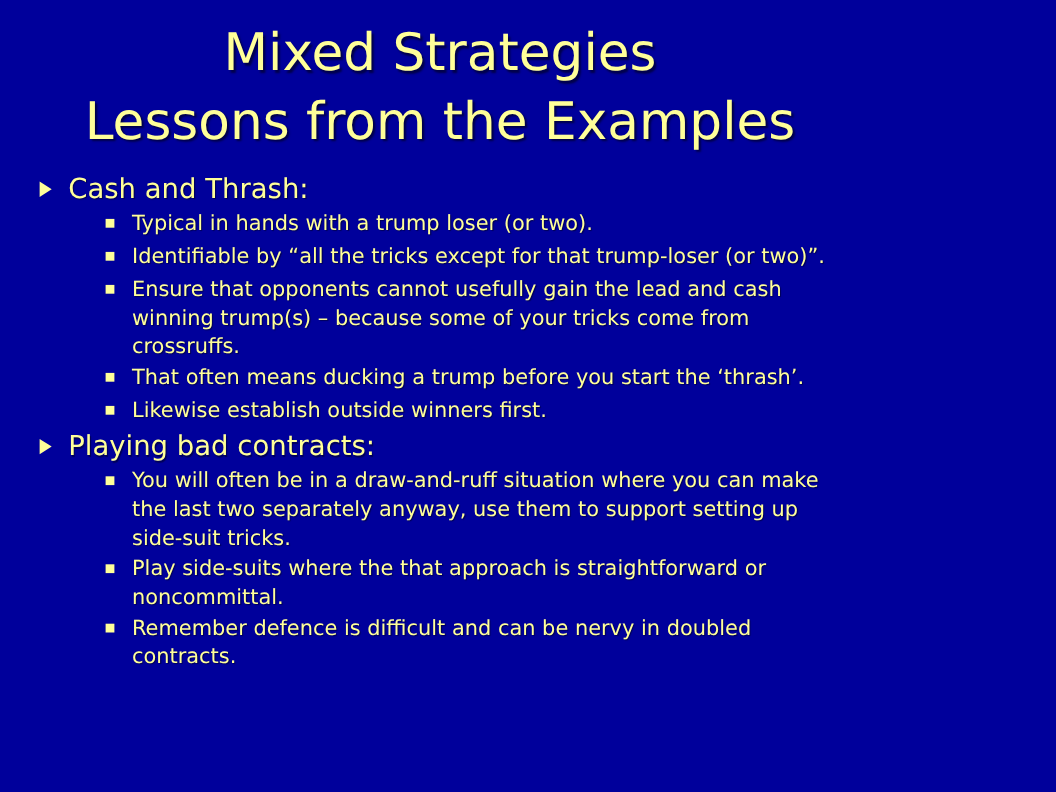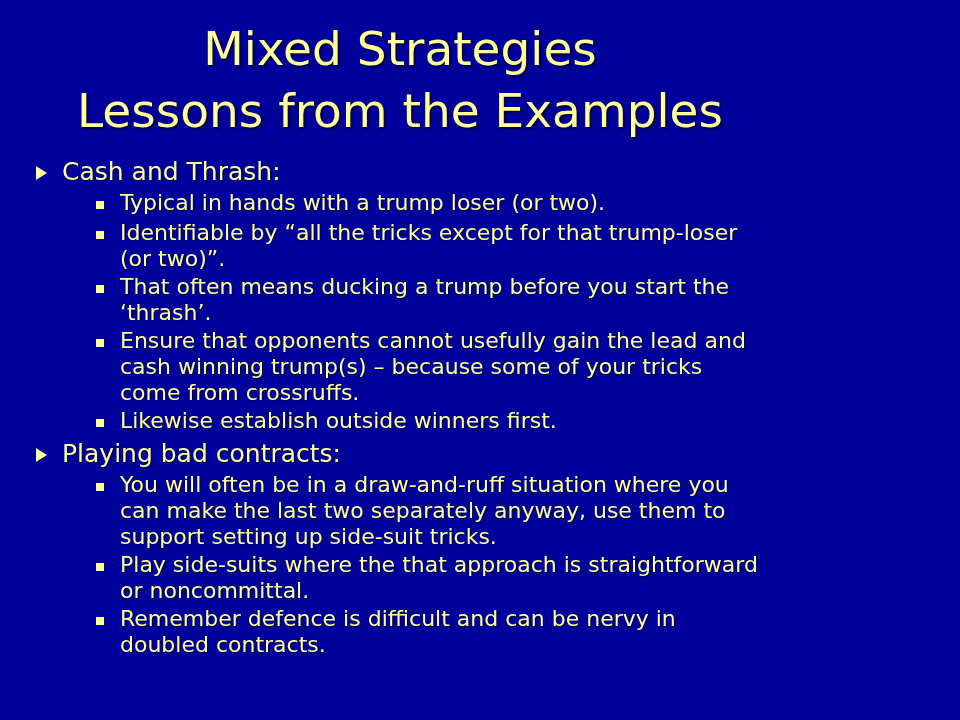--- a/index.html
+++ b/index.html
@@ -55,21 +55,21 @@
     flex: 1;
     text-shadow: 1px 1px 1px rgba(0,0,0,0.45);
   }
   .l2-list {
     margin: 0;
     padding: 0;
   }
   .l2 {
     display: flex;
     align-items: flex-start;
-    font-size: 22px;
+    font-size: 19px;
     line-height: 26px;
     margin-left: 60px;
     margin-top: 2px;
   }
   .l2 .bullet {
     width: 24px;
     flex: 0 0 24px;
     font-size: 13px;
     line-height: 28px;
     color: #FFFF99;
@@ -116,25 +116,25 @@
       <div class="l2">
         <span class="bullet"><span class="sq"></span></span>
         <span class="text">Typical in hands with a trump loser (or two).</span>
       </div>
       <div class="l2">
         <span class="bullet"><span class="sq"></span></span>
         <span class="text">Identifiable by “all the tricks except for that trump-loser (or two)”.</span>
       </div>
       <div class="l2">
         <span class="bullet"><span class="sq"></span></span>
-        <span class="text">That often means ducking a trump before you start the ‘thrash’.</span>
+        <span class="text">Ensure that opponents cannot usefully gain the lead and cash winning trump(s) – because some of your tricks come from crossruffs.</span>
       </div>
       <div class="l2">
         <span class="bullet"><span class="sq"></span></span>
-        <span class="text">Ensure that opponents cannot usefully gain the lead and cash winning trump(s) – because some of your tricks come from crossruffs.</span>
+        <span class="text">That often means ducking a trump before you start the ‘thrash’.</span>
       </div>
       <div class="l2">
         <span class="bullet"><span class="sq"></span></span>
         <span class="text">Likewise establish outside winners first.</span>
       </div>
     </div>
 
     <div class="l1">
       <span class="bullet"><span class="tri"></span></span>
       <span class="text">Playing bad contracts:</span>

